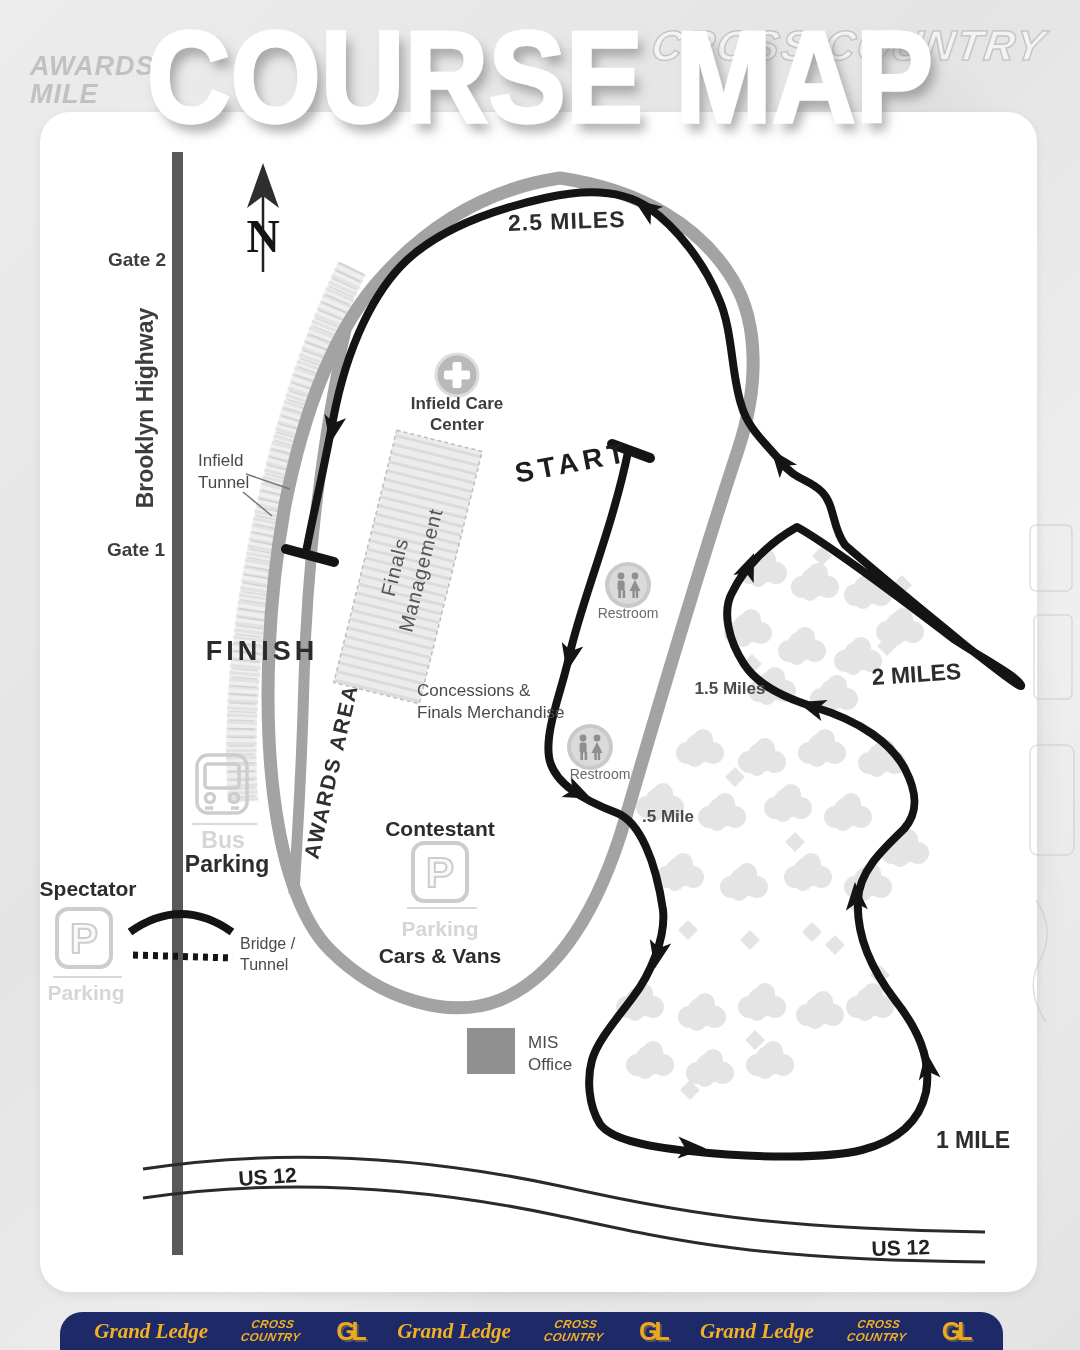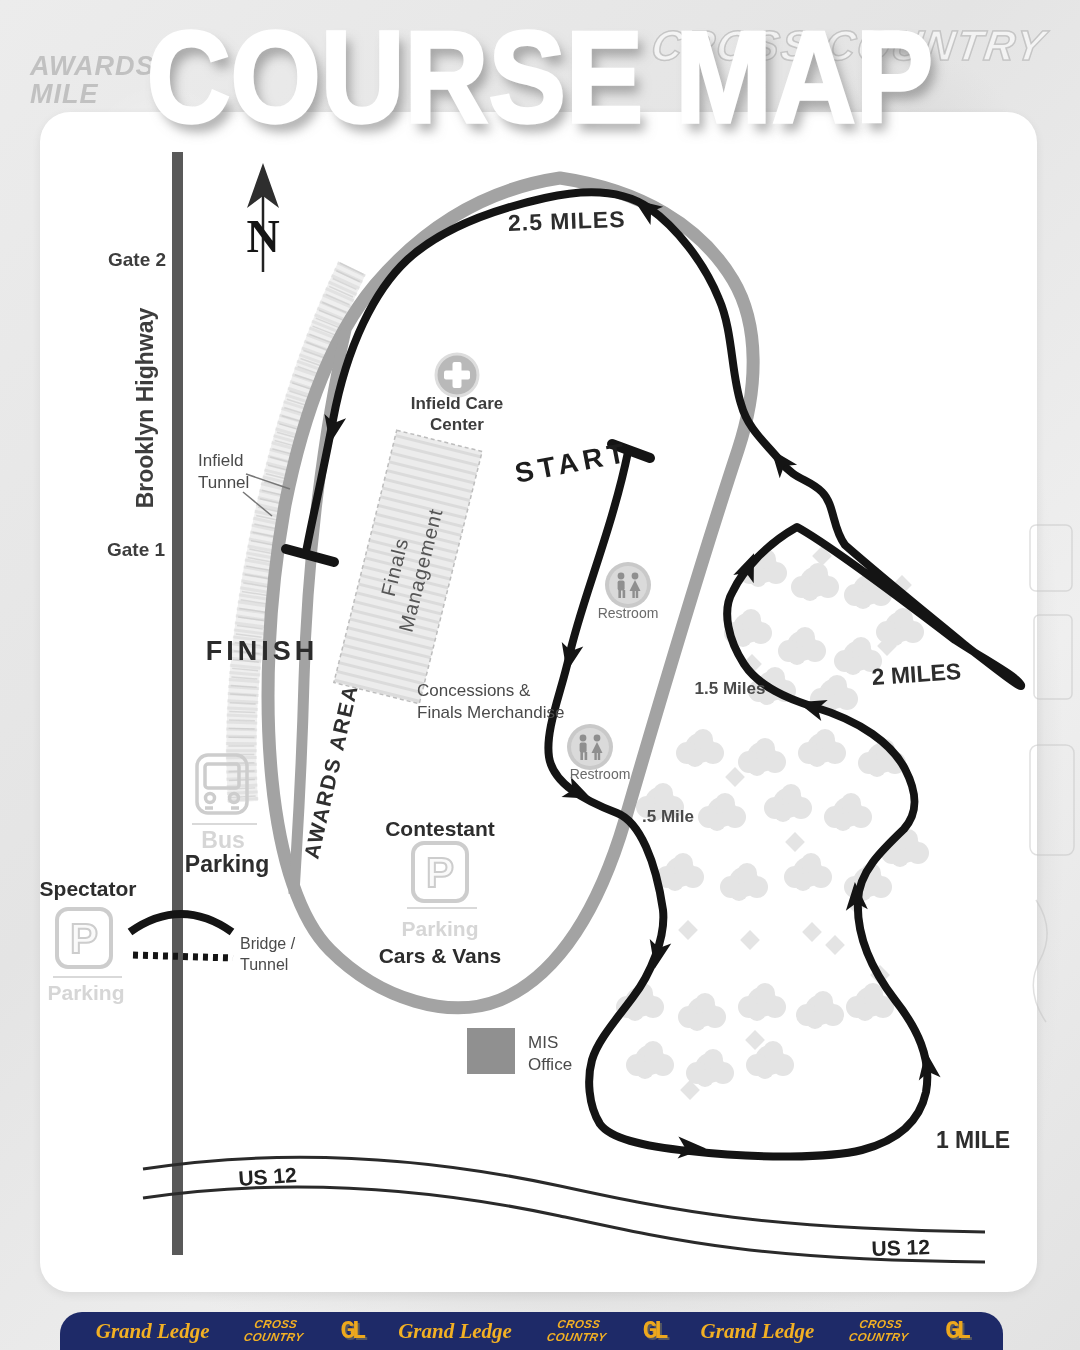--- a/index.html
+++ b/index.html
@@ -32,21 +32,21 @@
   .t-ghost{font-weight:bold;fill:#d6d6d6;}
   .t-serif{font-family:"Liberation Serif",serif;font-weight:bold;fill:#151515;}
   .p-letter{font-size:42px;font-weight:bold;fill:#fafafa;stroke:#cdcdcd;stroke-width:2px;}
   .fm-text{font-size:20px;fill:#555;letter-spacing:1px;}
   .footer{position:absolute;left:60px;top:1312px;width:943px;height:38px;background:#1e2a68;
     border-radius:22px 22px 0 0;display:flex;align-items:center;justify-content:space-evenly;z-index:8;}
   .fbrand{font-family:"Liberation Serif",serif;font-style:italic;font-weight:bold;
     font-size:21px;color:#f2b024;white-space:nowrap;}
   .fsport{font-style:italic;font-weight:bold;font-size:11.5px;line-height:1.1;color:#f2b024;
     text-align:center;letter-spacing:.4px;transform:skewX(-10deg);}
-  .fgl{font-family:Liberation Mono, monospace;font-weight:bold;font-size:25px;color:#eda81d;
+  .fgl{font-family:Liberation Sans, sans-serif;font-weight:bold;font-size:25px;color:#eda81d;
     letter-spacing:-4px;text-shadow:2px 2px 0 rgba(95,95,95,.85);}
 </style>
 </head>
 <body>
 
 <div class="stage">
 
   <div class="wm-gl">
     <div>AWARDS</div>
     <div>MILE</div>

